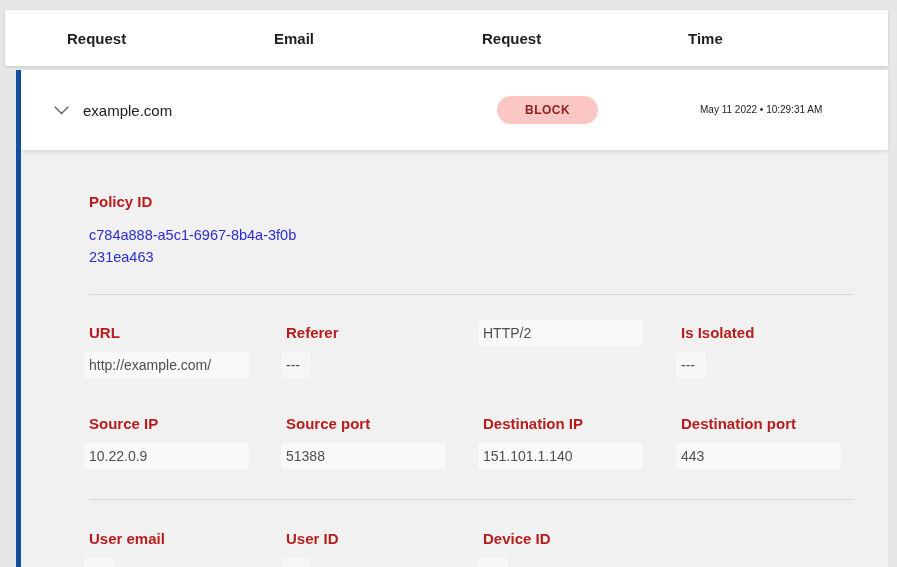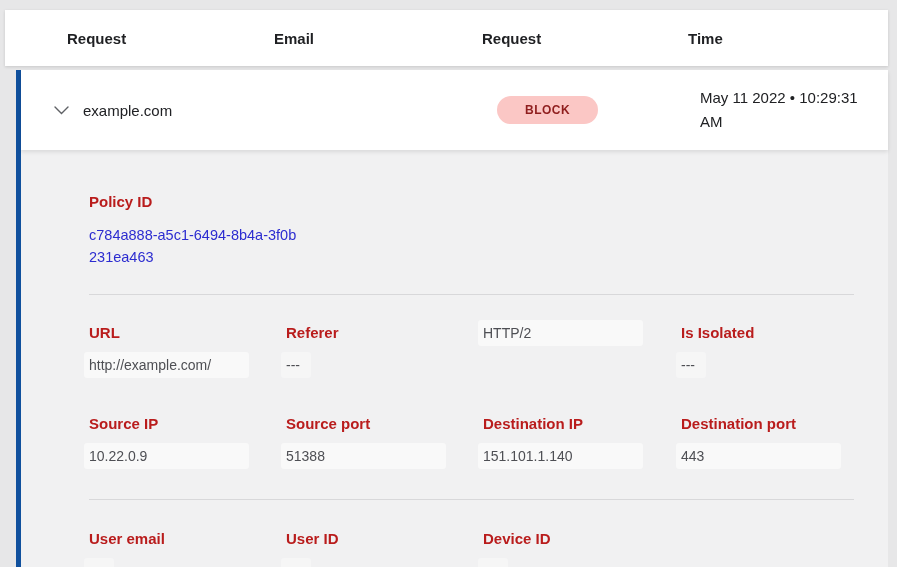--- a/index.html
+++ b/index.html
@@ -60,21 +60,21 @@
     border-radius: 15px;
     font-size: 12px;
     font-weight: 700;
     letter-spacing: .5px;
     background: #fbc7c5;
     color: #8f1e1e;
   }
   .time-cell {
     flex: 1;
     padding-right: 30px;
-    font-size: 15px;
+    font-size: 10px;
     color: #202124;
     line-height: 24px;
   }
 
   
   .details {
     flex: 1;
     background: #f1f1f2;
     padding: 43px 34px 0 68px;
     overflow: hidden;
@@ -147,21 +147,21 @@
       <div class="action-cell">
         <span class="badge">BLOCK</span>
       </div>
       <div class="time-cell">May 11 2022 • 10:29:31 AM</div>
     </div>
 
     <div class="details">
 
       <div class="policy-block">
         <div class="field-label">Policy ID</div>
-        <a class="policy-link">c784a888-a5c1-6494-8b4a-3f0b231ea463</a>
+        <a class="policy-link">c784a888-a5c1-6967-8b4a-3f0b231ea463</a>
       </div>
 
       <hr class="divider">
 
       <div class="fields-grid grid-row1">
         <div class="fcol-0">
           <div class="field-label">URL</div>
           <span class="field-value">http://example.com/</span>
         </div>
         <div class="fcol-1">

